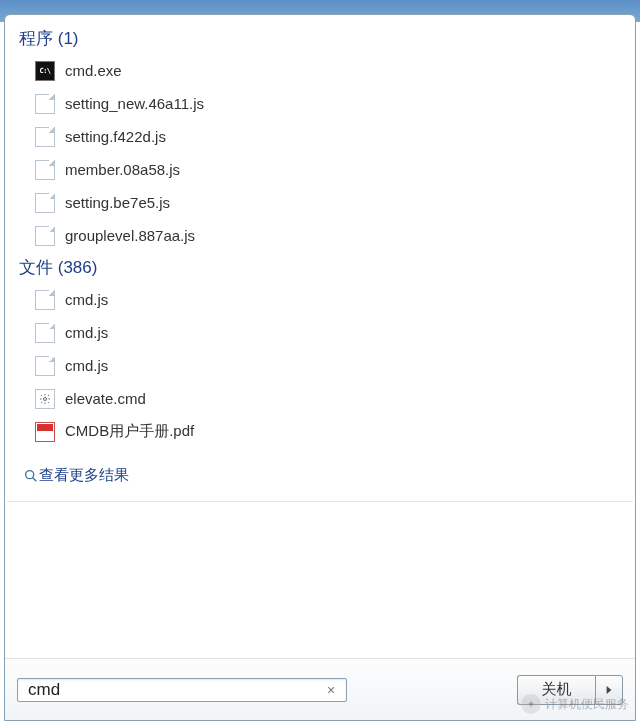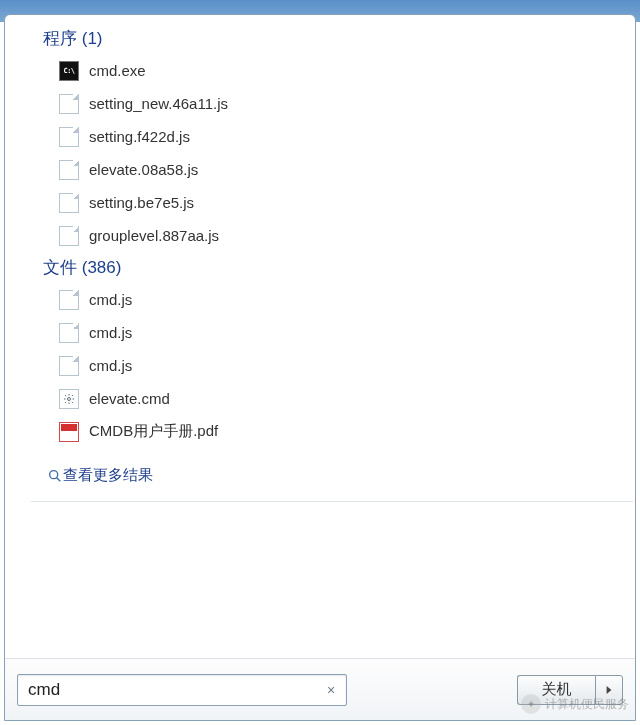--- a/index.html
+++ b/index.html
@@ -15,21 +15,20 @@
     .start-panel {
       position: absolute;
       top: 14px;
       left: 4px;
       right: 4px;
       bottom: 4px;
       background: #ffffff;
       border: 1px solid #88a0b4;
       border-radius: 6px 6px 0 0;
       box-shadow: inset 0 0 0 1px rgba(255,255,255,0.6);
-      padding-left: 24px;
     }
     .results-area {
       padding: 8px 0 0 0;
     }
     .group-header {
       color: #1e3f8a;
       font-size: 17px;
       padding: 4px 14px 4px 14px;
       cursor: default;
     }
@@ -116,21 +115,21 @@
       height: 62px;
       background: linear-gradient(#fdfdfd, #f1f4f7);
       border-top: 1px solid #dfe3e8;
       display: flex;
       align-items: center;
       padding: 0 12px;
       gap: 18px;
     }
     .search-box {
       flex: 0 0 330px;
-      height: 32px;
+      height: 24px;
       border: 1px solid #8aa1b5;
       background: #fff;
       border-radius: 2px;
       display: flex;
       align-items: center;
       padding: 0 6px 0 10px;
       box-shadow: inset 0 1px 2px rgba(0,0,0,0.1);
     }
     .search-box input {
       flex: 1;
@@ -215,21 +214,21 @@
     <div class="item">
       <span class="icon icon-file"></span>
       <span>setting_new.46a11.js</span>
     </div>
     <div class="item">
       <span class="icon icon-file"></span>
       <span>setting.f422d.js</span>
     </div>
     <div class="item">
       <span class="icon icon-file"></span>
-      <span>elevate.08a58.js</span>
+      <span>member.08a58.js</span>
     </div>
     <div class="item">
       <span class="icon icon-file"></span>
       <span>setting.be7e5.js</span>
     </div>
     <div class="item">
       <span class="icon icon-file"></span>
       <span>grouplevel.887aa.js</span>
     </div>
 

